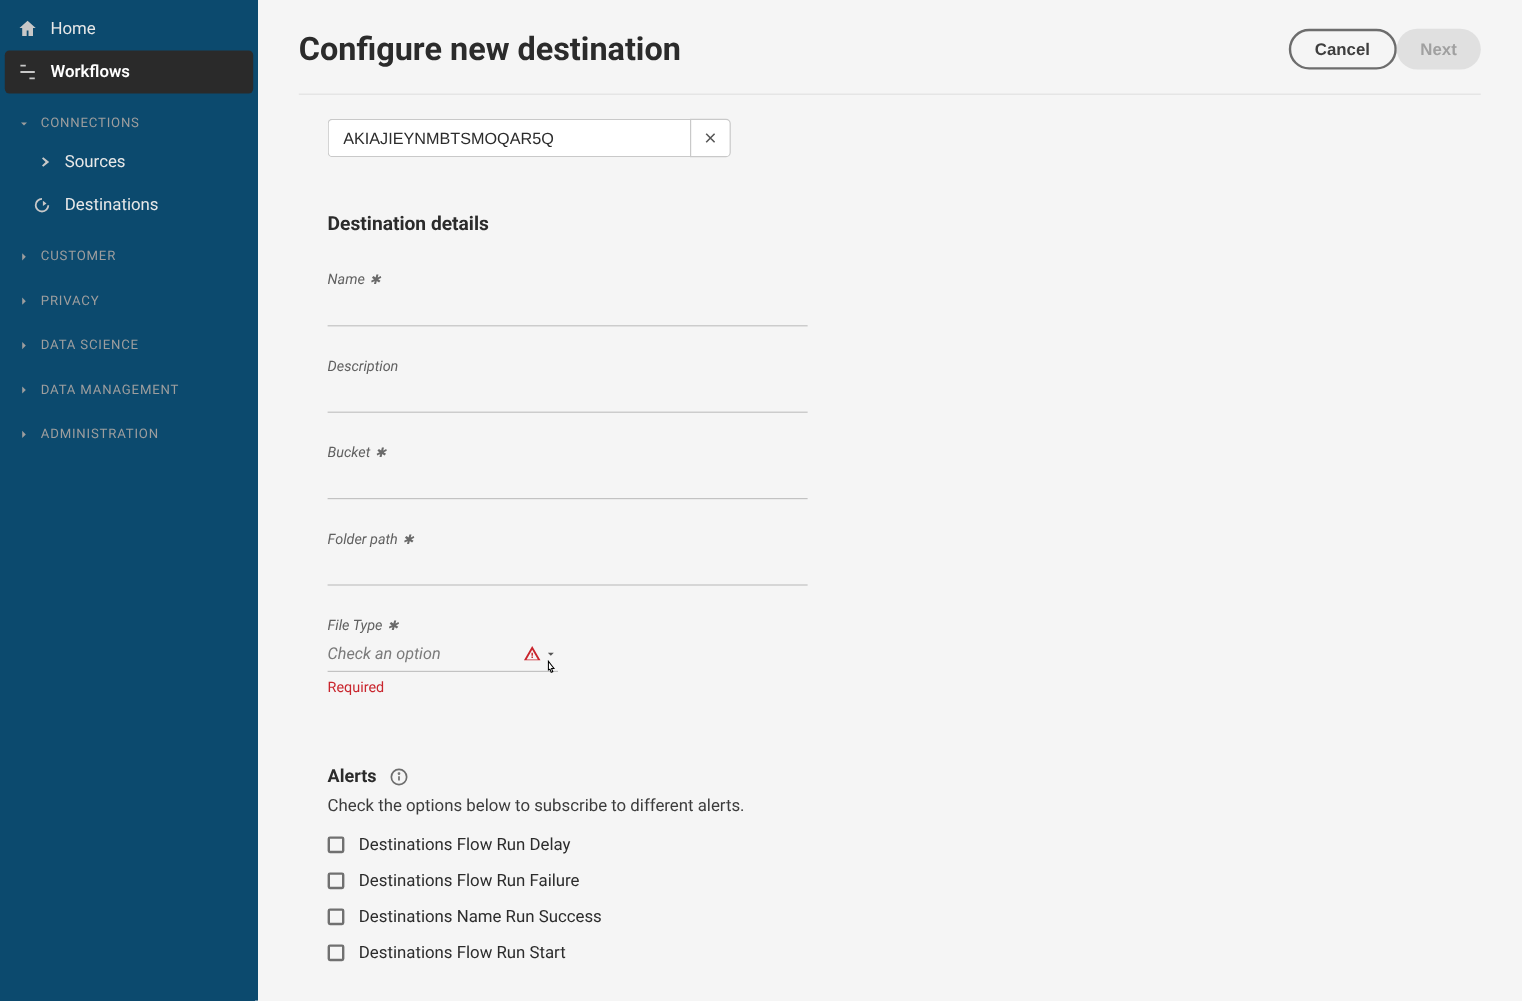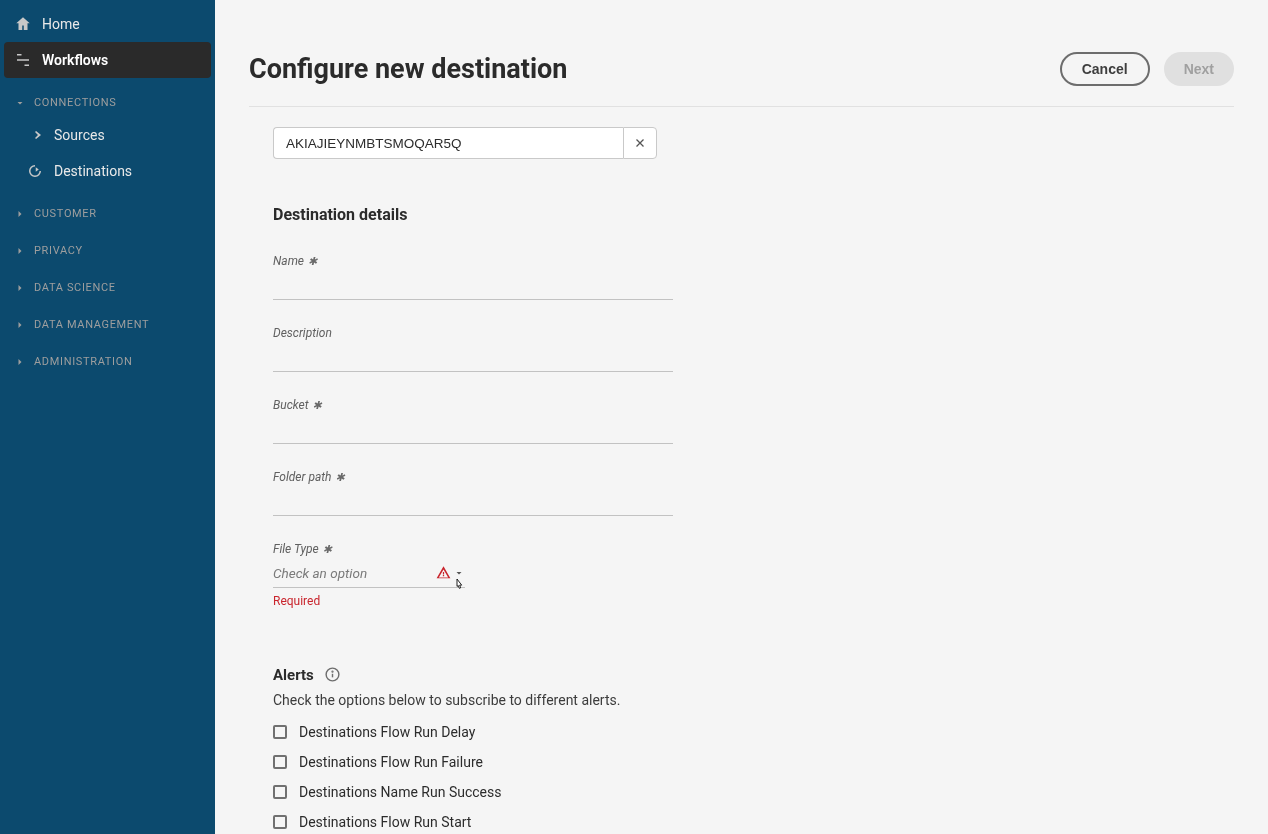--- a/index.html
+++ b/index.html
@@ -53,36 +53,35 @@
   .nav-section svg { width: 12px; height: 12px; margin-right: 8px; fill: #9e9e9e; }
   .nav-section + .nav-item { margin-top: 2px; }
   .section-gap { height: 8px; }
 
   
   .main {
     flex: 1;
     background: #f5f5f5;
     overflow-y: auto;
     padding: 24px 34px 40px 34px;
-    margin-top: 28px;
   }
   .header-row {
     display: flex;
     align-items: center;
     justify-content: space-between;
     padding-bottom: 20px;
     border-bottom: 1px solid #e1e1e1;
     margin-bottom: 20px;
   }
   .page-title {
     font-size: 27px;
     font-weight: 700;
     color: #2b2b2b;
   }
-  .header-buttons { display: flex; gap: 14px; }
+  .header-buttons { display: flex; }
   .btn {
     height: 34px;
     padding: 0 20px;
     border-radius: 17px;
     font-size: 14px;
     font-weight: 600;
     display: inline-flex;
     align-items: center;
     justify-content: center;
     cursor: pointer;
@@ -95,21 +94,21 @@
   .btn-disabled {
     background: #e0e0e0;
     color: #a0a0a0;
     border: none;
     cursor: default;
   }
 
   
   .top-field {
     display: flex;
-    width: 384px;
+    width: 336px;
     margin-bottom: 46px;
     margin-left: 24px;
   }
   .top-field input {
     flex: 1;
     height: 32px;
     border: 1px solid #c9c9c9;
     border-right: none;
     border-radius: 4px 0 0 4px;
     padding: 0 12px;
@@ -192,21 +191,21 @@
     position: absolute;
     width: 16px;
     height: 18px;
     pointer-events: none;
   }
 
   
   .alerts { margin-left: 24px; margin-top: 58px; max-width: 520px; }
   .alerts-head {
     display: flex;
-    align-items: flex-start;
+    align-items: center;
     gap: 10px;
     margin-bottom: 8px;
   }
   .alerts-title { font-size: 15px; font-weight: 700; color: #2b2b2b; }
   .info-icon { width: 17px; height: 17px; color: #6d6d6d; }
   .alerts-desc {
     font-size: 14px;
     color: #3c3c3c;
     margin-bottom: 16px;
   }

